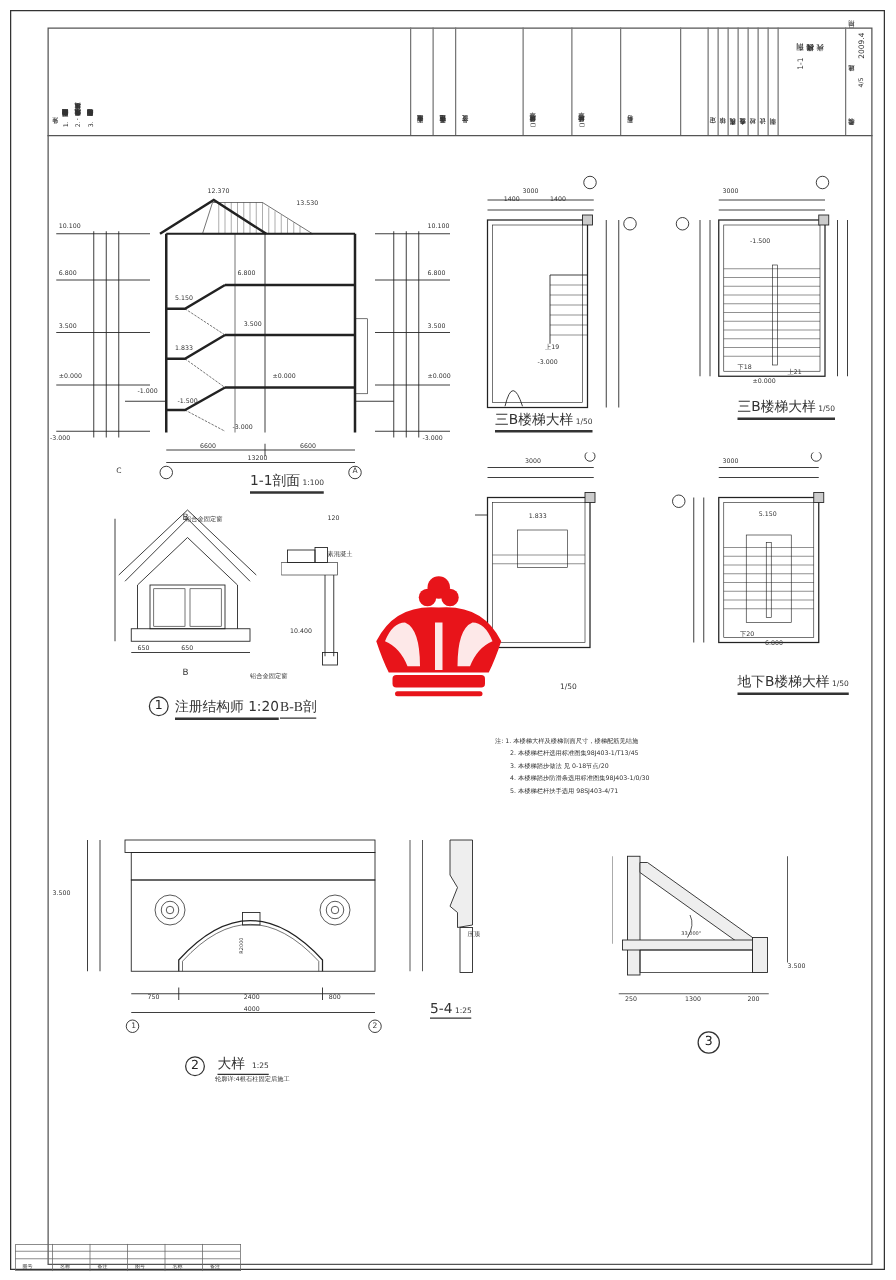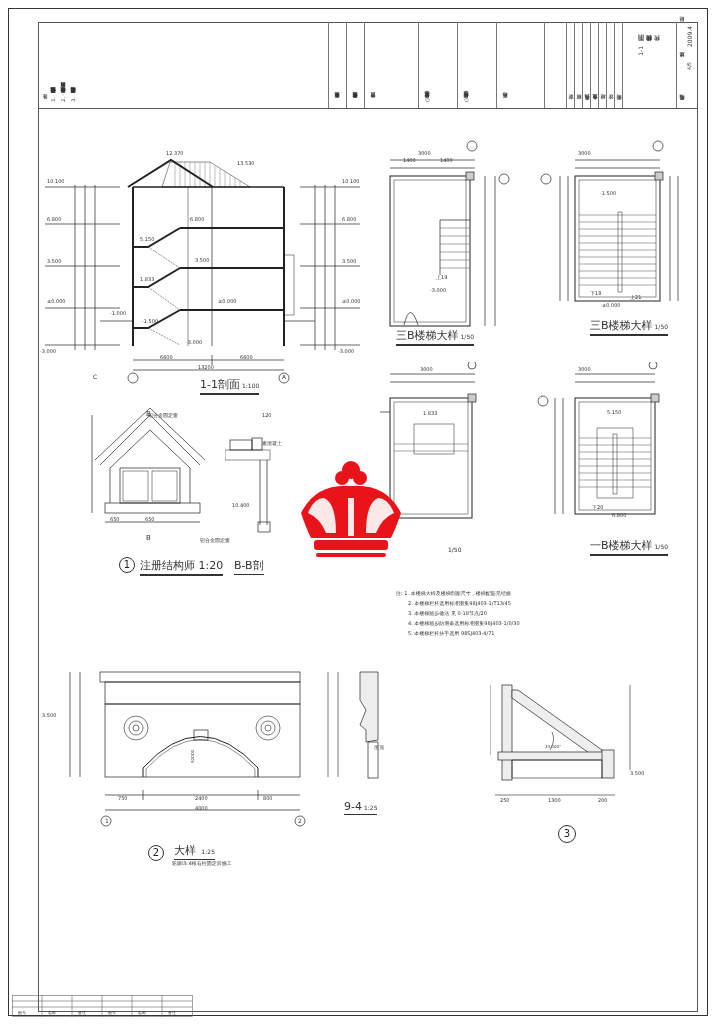--- a/index.html
+++ b/index.html
@@ -293,21 +293,21 @@
       <line x1="20" y1="36" x2="20" y2="152"></line>
         <line x1="28" y1="36" x2="28" y2="152"></line>
     </g>
     <circle cx="118" cy="3" r="4" fill="none" stroke="#222" stroke-width="0.7"></circle>
     <circle cx="8" cy="39" r="5" fill="none" stroke="#222" stroke-width="0.7"></circle>
   </svg>
   <span class="lbl" style="left:578px;top:366px;">3000</span>
   <span class="lbl" style="left:607px;top:409px;">5.150</span>
   <span class="lbl" style="left:592px;top:504px;">下20</span>
   <span class="lbl" style="left:612px;top:512px;">6.800</span>
-  <span class="caption" style="left:590px;top:538px;"><span>一B楼梯大样</span><span class="scale">1/50</span></span>
+  <span class="caption" style="left:590px;top:538px;"><span>地下B楼梯大样</span><span class="scale">1/50</span></span>
 
   <svg style="left:80px;top:400px;" width="150" height="140" viewBox="0 0 150 140">
     <g stroke="#222" fill="none" stroke-width="0.7">
       <polyline points="20,65 70,15 120,65"></polyline>
       <polyline points="15,60 70,8 125,60"></polyline>
       <polyline points="30,68 70,30 110,68"></polyline>
       <rect x="40" y="68" width="60" height="35"></rect>
       <rect x="43" y="71" width="25" height="30" stroke-width="0.5"></rect>
       <rect x="72" y="71" width="25" height="30" stroke-width="0.5"></rect>
       <rect x="25" y="103" width="95" height="10"></rect>
@@ -332,21 +332,21 @@
       <rect x="5" y="30" width="22" height="10"></rect>
       <rect x="27" y="28" width="10" height="12"></rect>
       <rect x="0" y="40" width="45" height="10" stroke-width="0.5"></rect>
       <line x1="35" y1="50" x2="35" y2="115"></line>
         <line x1="42" y1="50" x2="42" y2="115"></line>
       <rect x="33" y="112" width="12" height="10"></rect>
     </g>
   </svg>
   <span class="lbl" style="left:262px;top:440px;">素混凝土</span>
   <span class="lbl" style="left:262px;top:412px;">120</span>
-  <span class="caption" style="left:234px;top:558px;border-bottom:1px solid #333;">B-B剖</span>
+  <span class="caption" style="left:224px;top:558px;border-bottom:1px solid #333;font-family:Liberation Serif, serif;">B-B剖</span>
 
   <svg style="left:296px;top:458px;" width="110" height="105" viewBox="0 0 110 105">
     <g fill="#e8141a">
       <circle cx="55" cy="12" r="9"></circle>
       <circle cx="46" cy="20" r="7"></circle>
       <circle cx="64" cy="20" r="7"></circle>
       <path d="M5,55 Q20,25 55,28 Q90,25 105,55 Q100,70 95,80 L15,80 Q10,70 5,55 Z"></path>
       <rect x="18" y="82" width="74" height="10" rx="3"></rect>
       <rect x="20" y="95" width="70" height="4" rx="2"></rect>
     </g>
@@ -408,21 +408,21 @@
     <g stroke="#222" fill="#eee" stroke-width="0.7">
       <polygon points="40,2 58,2 58,70 46,72 46,60 40,55 46,40 40,30"></polygon>
       <rect x="48" y="72" width="10" height="36" fill="none"></rect>
     </g>
     <g stroke="#222" fill="none" stroke-width="0.6">
       <line x1="8" y1="2" x2="8" y2="107"></line>
         <line x1="18" y1="2" x2="18" y2="107"></line>
     </g>
   </svg>
   <span class="lbl" style="left:374px;top:744px;">压顶</span>
-  <span class="caption" style="left:344px;top:800px;border-bottom:1px solid #333;"><span>9-4</span><span class="scale">1:25</span></span>
+  <span class="caption" style="left:344px;top:800px;border-bottom:1px solid #333;"><span>5-4</span><span class="scale">1:25</span></span>
 
   <svg style="left:490px;top:680px;" width="160" height="130" viewBox="0 0 160 130">
     <g stroke="#222" fill="#eee" stroke-width="0.7">
       <rect x="12" y="5" width="10" height="95"></rect>
       <polygon points="22,10 28,10 112,70 112,78 106,78 22,18"></polygon>
       <rect x="8" y="72" width="110" height="8"></rect>
       <rect x="112" y="70" width="12" height="28"></rect>
     </g>
     <g stroke="#222" fill="none" stroke-width="0.6">
       <rect x="22" y="80" width="90" height="18"></rect>

